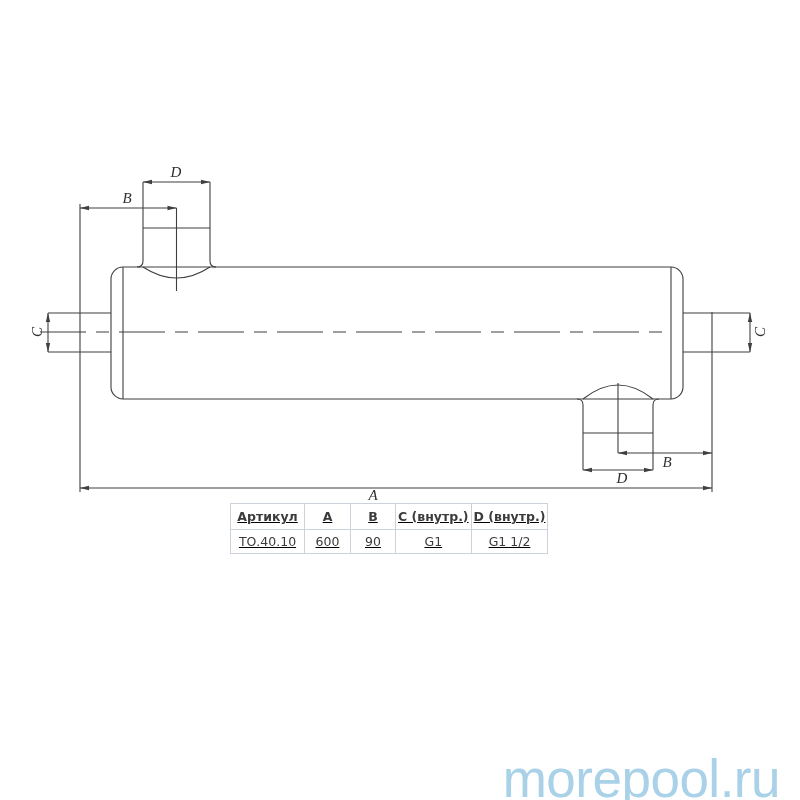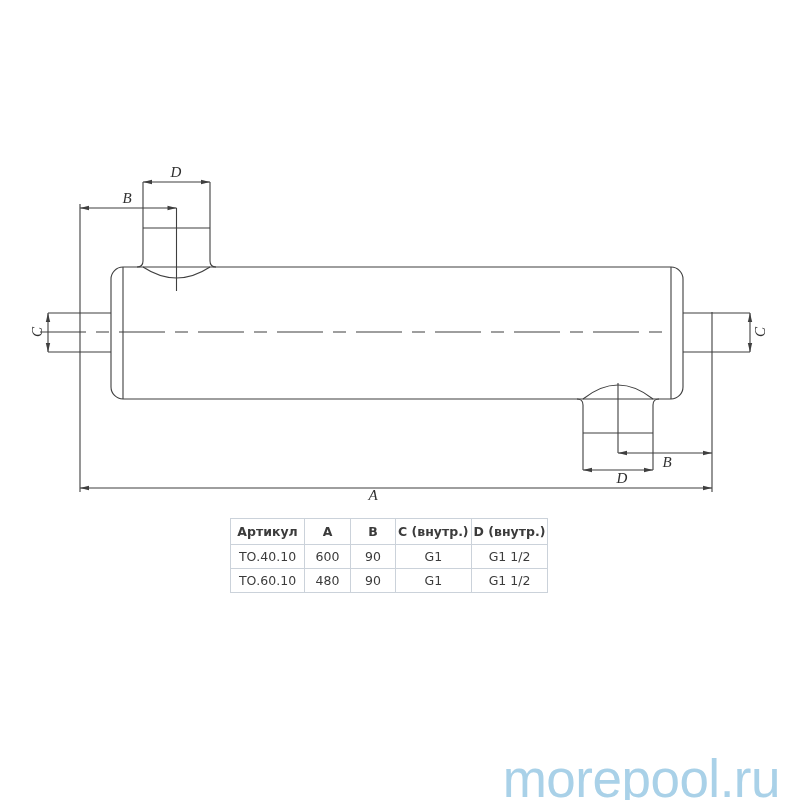--- a/index.html
+++ b/index.html
@@ -9,23 +9,24 @@
   }
   svg.drawing{position:absolute;left:0;top:0;}
   svg.drawing .stroke{stroke:#3f3f3f;stroke-width:1.1;fill:none;}
   svg.drawing .fillwhite{fill:#ffffff;}
   svg.drawing .arrow{fill:#3f3f3f;stroke:none;}
   svg.drawing text.dim{
     font-family:"Liberation Serif","DejaVu Serif",serif;
     font-style:italic;font-size:15px;fill:#303030;stroke:none;
   }
   .spec-table{
-    position:absolute;left:230px;top:518px;
+    position:absolute;left:230px;top:503px;
     border-collapse:collapse;table-layout:fixed;
     background:#ffffff;
+    text-decoration:underline;
   }
   .spec-table th,.spec-table td{
     border:1px solid #cbd2da;
     font-size:12.5px;color:#3b3b3b;
     text-align:center;vertical-align:middle;
     padding:0 2px;white-space:nowrap;
   }
   .spec-table th{font-weight:bold;height:25px;}
   .spec-table td{height:23px;}
   .watermark{
@@ -152,23 +153,16 @@
     </tr>
   </thead>
   <tbody>
     <tr>
       <td>ТО.40.10</td>
       <td>600</td>
       <td>90</td>
       <td>G1</td>
       <td>G1 1/2</td>
     </tr>
-    <tr>
-      <td>ТО.60.10</td>
-      <td>480</td>
-      <td>90</td>
-      <td>G1</td>
-      <td>G1 1/2</td>
-    </tr>
   </tbody>
 </table>
 
 <div class="watermark">morepool.ru</div>
 
 </body></html>

